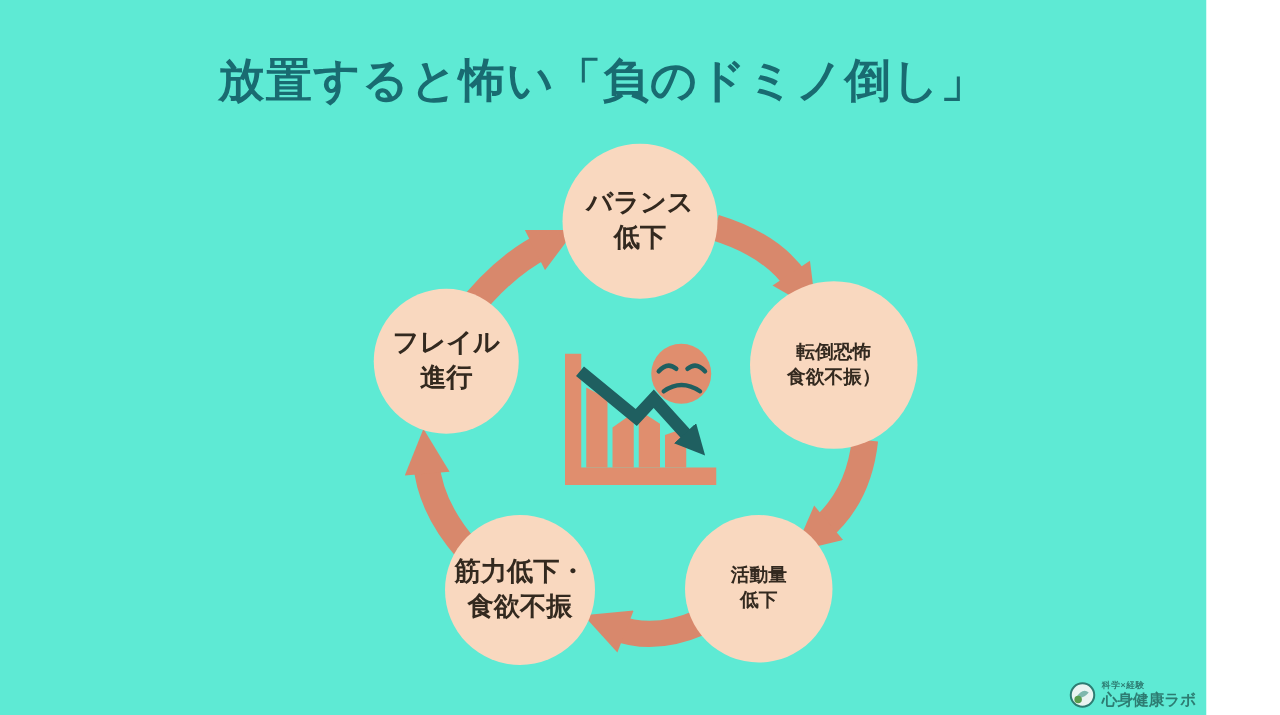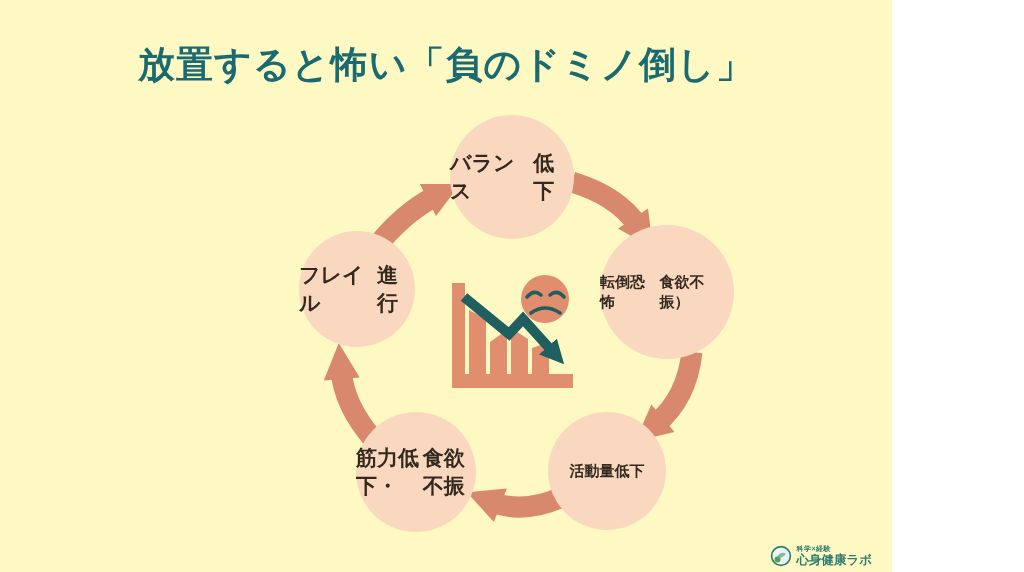--- a/index.html
+++ b/index.html
@@ -1,39 +1,39 @@
 <!DOCTYPE html>
 <html lang="ja"><head>
 <meta charset="utf-8">
 <style>
   html,body{margin:0;padding:0;}
   body{font-family:"Liberation Sans","DejaVu Sans",sans-serif;}
   .canvas{
-    position:relative;width:892px;height:572px;background:#fef9c3;
+    position:relative;width:965px;height:572px;background:#5eead4;
     overflow:hidden;
   }
   .title{
     position:absolute;top:40px;left:0;width:100%;margin:0;
     text-align:center;font-size:37px;font-weight:800;color:#196b71;
     letter-spacing:1px;
   }
   .cycle-svg{position:absolute;left:0;top:0;}
   .node{
     position:absolute;border-radius:50%;background:#f9d8bf;
-    display:flex;flex-direction:row;align-items:center;justify-content:center;
-    color:#33291f;font-weight:700;text-align:left;line-height:1.32;
+    display:flex;flex-direction:column;align-items:center;justify-content:center;
+    color:#33291f;font-weight:700;text-align:right;line-height:1.32;
   }
   .node span{display:block;}
   .node-balance{left:450px;top:115px;width:124px;height:124px;font-size:21px;}
   .node-fear{left:600px;top:225px;width:134px;height:134px;font-size:15px;}
   .node-activity{left:548px;top:412px;width:118px;height:118px;font-size:15px;}
   .node-muscle{left:356px;top:412px;width:120px;height:120px;font-size:21px;}
   .node-frailty{left:299px;top:231px;width:116px;height:116px;font-size:21px;}
   .footer-brand{
-    position:absolute;right:20px;bottom:5px;display:flex;align-items:center;gap:4px;
+    position:absolute;right:8px;bottom:5px;display:flex;align-items:center;gap:4px;
   }
   .brand-text{display:flex;flex-direction:column;line-height:1.15;}
   .brand-tagline{font-size:7px;color:#2d7c72;font-weight:700;letter-spacing:.5px;}
   .brand-name{font-size:12.5px;color:#2d7c72;font-weight:800;}
 </style>
 </head>
 <body>
 
 <div class="canvas">
 

